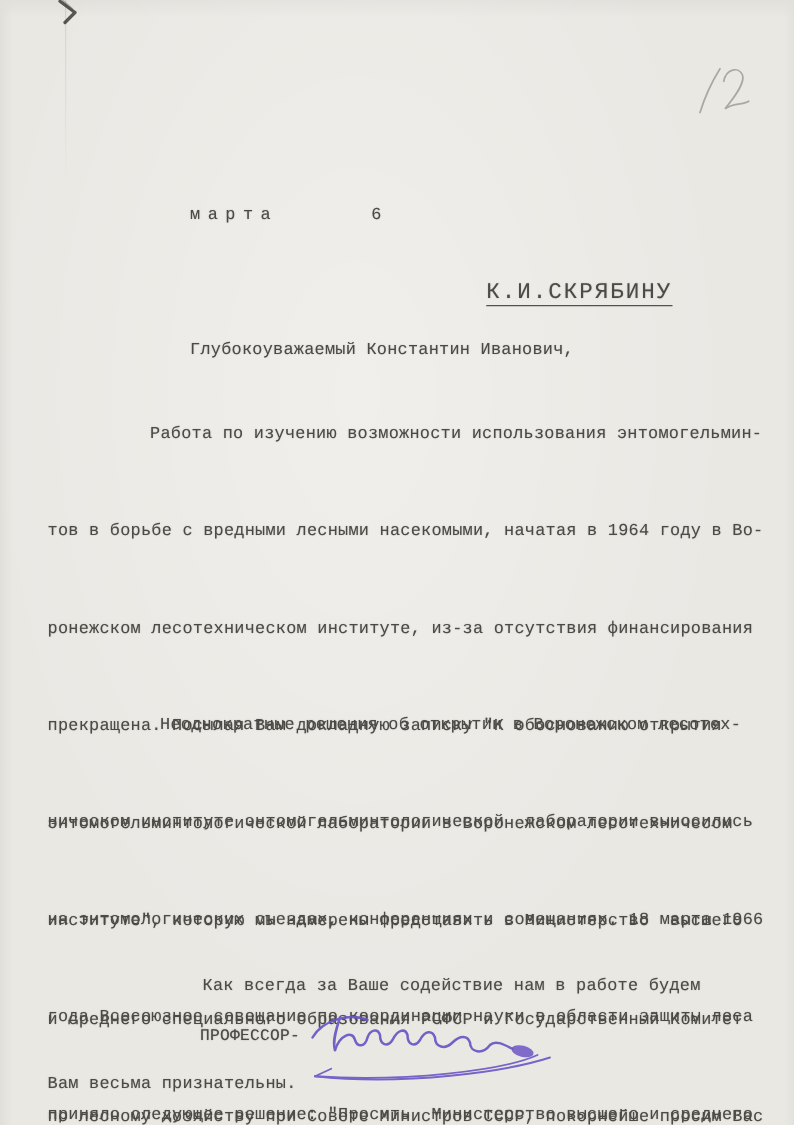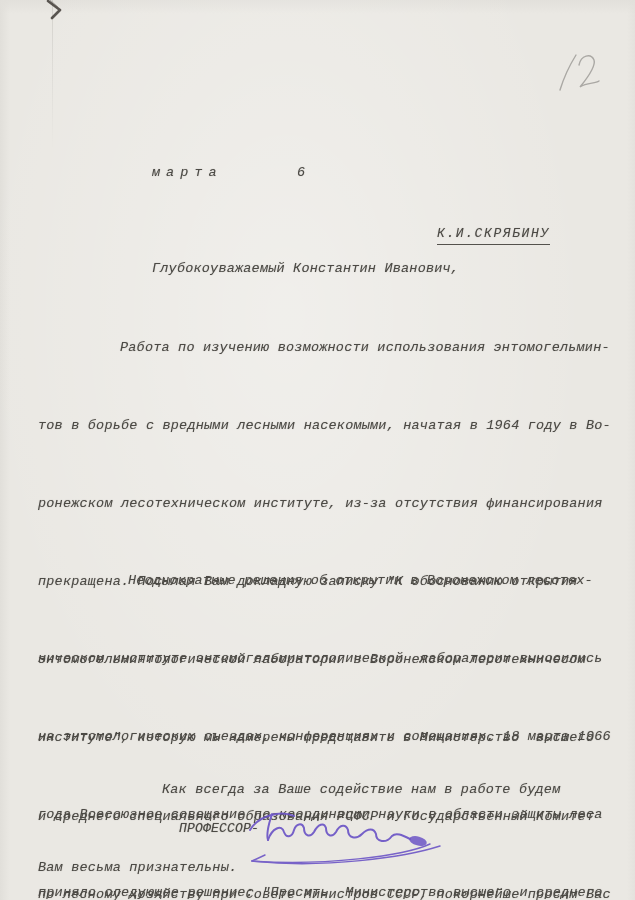--- a/index.html
+++ b/index.html
@@ -18,35 +18,33 @@
       #eae8e3;
   }
   .tw{
     position:absolute;
     font-size:13.5px;
     line-height:26px;
     white-space:pre;
     color:#4c4a45;
     text-shadow:0 0 1px rgba(96,93,88,.45);
     letter-spacing:.2px;
-    font-style:italic;
   }
   .para{position:absolute;width:600px;}
   .para .line{line-height:26.1px;height:26.1px;white-space:pre;}
   .indent1{text-indent:82px;}
   .indent2{text-indent:90px;}
   .indent3{text-indent:124px;}
   .recipient{font-size:12.8px;line-height:17px;}
   .recipient .r2{margin-left:17px;}
   .underlined{
     border-bottom:1.4px solid #54524d;
     padding-bottom:2px;
     letter-spacing:1.6px;
-    font-size:13px;
-    margin-left:48px;
+    font-size:18px;
   }
   .footer-text{font-size:13px;text-shadow:0 0 1px rgba(80,77,72,.6);}
   .crease{
     position:absolute;left:52px;top:0;width:1px;height:150px;
     background:linear-gradient(180deg, rgba(110,108,102,.18), rgba(110,108,102,0));
   }
   svg{position:absolute;overflow:visible;}
 </style>
 </head>
 <body>
@@ -66,21 +64,21 @@
       <path d="M12,40 C16,27 23,13 28,5"></path>
       <path d="M31,15 C33,5 43,3 46,10 C48,16 41,26 32,37 C39,32 47,34 51,31"></path>
     </g>
   </svg>
 
   <div class="tw" style="left:152px;top:160px;letter-spacing:6px;">марта</div>
   <div class="tw" style="left:297px;top:160px;">6</div>
 
   <div class="tw underlined" style="left:389px;top:226px;line-height:16px;">К.И.СКРЯБИНУ</div>
 
-  <div class="tw" style="left:38px;top:256px;text-indent:114px;">Глубокоуважаемый Константин Иванович,</div>
+  <div class="tw" style="left:38px;top:268px;text-indent:114px;">Глубокоуважаемый Константин Иванович,</div>
 
   <div class="tw para" style="left:38px;top:283px;">
     <div class="line indent1">Работа по изучению возможности использования энтомогельмин-</div>
     <div class="line">тов в борьбе с вредными лесными насекомыми, начатая в 1964 году в Во-</div>
     <div class="line">ронежском лесотехническом институте, из-за отсутствия финансирования</div>
     <div class="line">прекращена. Посылая Вам докладную записку "К обоснованию открытия</div>
     <div class="line">энтомогельминтологической лаборатории в Воронежском лесотехничесом</div>
     <div class="line">институте", которую мы намерены представить в Министерство  высшего</div>
     <div class="line">и среднего специального образования РСФСР и Государственный Комитет</div>
     <div class="line">по лесному хозяйству при Совете Министров СССР, покорнейше просим Вас</div>
@@ -96,21 +94,21 @@
     
     
     
   </div>
 
   <div class="tw para" style="left:38px;top:725px;">
     <div class="line indent3">Как всегда за Ваше содействие нам в работе будем</div>
     <div class="line">Вам весьма признательны.</div>
   </div>
 
-  <div class="tw footer-text" style="left:160px;top:816px;margin-left:19px;">ПРОФЕССОР-</div>
+  <div class="tw footer-text" style="left:160px;top:816px;">ПРОФЕССОР-</div>
 
   <svg style="left:234px;top:804px;" width="215" height="70" viewBox="0 0 215 70">
     <title>Положенцев</title>
     <g stroke="#6c55c6" stroke-width="2" fill="none" stroke-linecap="round" opacity=".92">
       <path d="M16,26 C24,12 46,6 60,12"></path>
       <path d="M38,10 C34,22 32,30 34,36"></path>
       <path d="M34,36 C38,24 48,20 50,28 C52,34 58,34 60,26 C62,20 68,18 70,24 C70,32 76,34 80,28 C84,20 90,18 92,24 C92,32 98,34 102,28 C106,20 112,20 114,26 C114,34 122,36 128,30 C134,24 140,24 142,30 C142,38 152,40 158,32 C162,28 168,31 176,35"></path>
     </g>
     <ellipse cx="184" cy="37" rx="9" ry="4.5" fill="#6c55c6" opacity=".85" transform="rotate(14 184 37)"></ellipse>
     <g stroke="#6c55c6" stroke-width="1.5" fill="none" stroke-linecap="round" opacity=".9">

